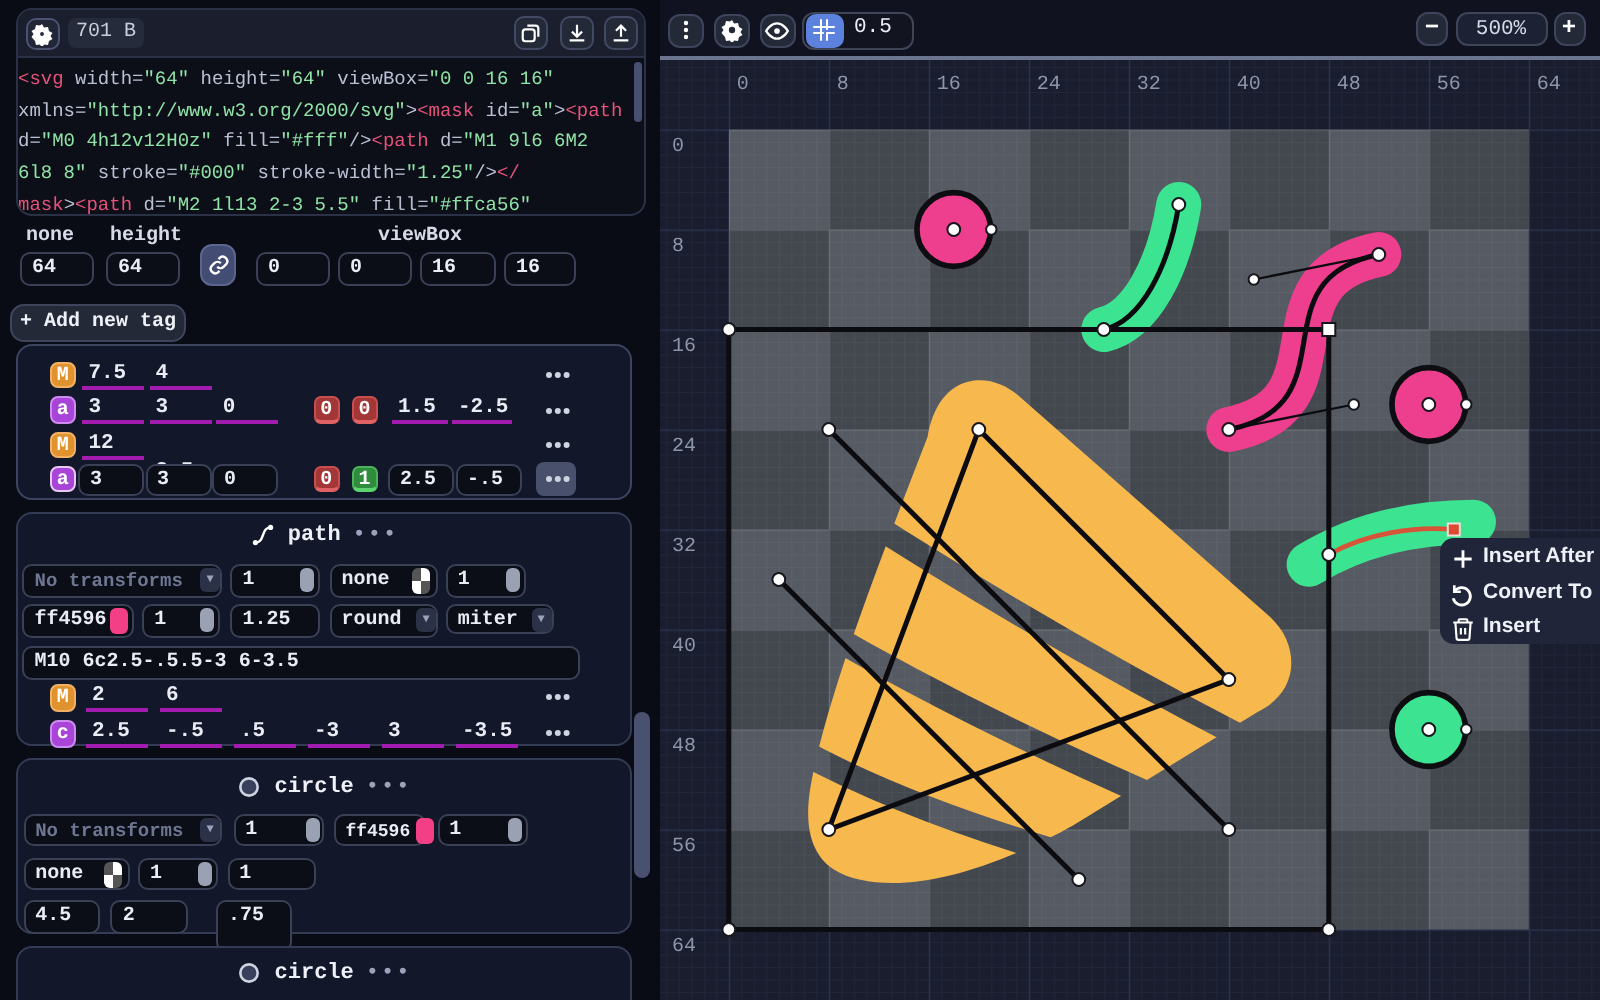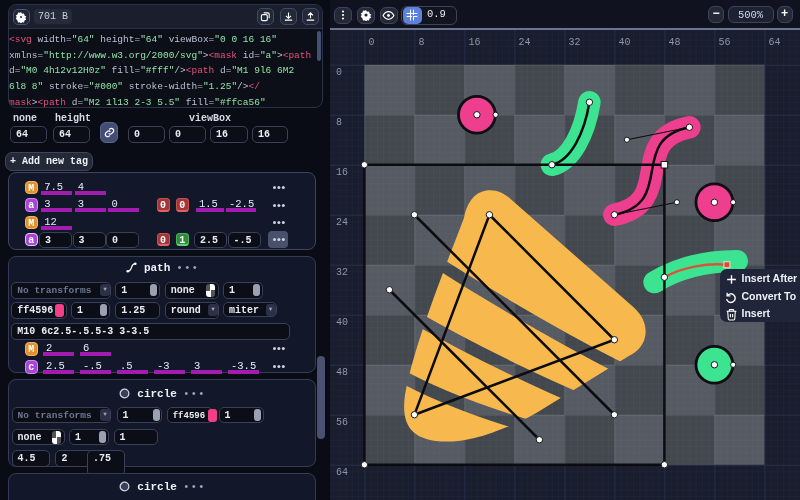--- a/index.html
+++ b/index.html
@@ -2,21 +2,21 @@
 <html><head>
 <meta charset="utf-8">
 <style>
 *{margin:0;padding:0;box-sizing:border-box}
 html,body{width:800px;height:500px;overflow:hidden;background:#0a0c15;font-family:"Liberation Mono",monospace;position:relative}
 .abs{position:absolute}
 .box{position:absolute;border:1px solid #343b54;border-radius:8px;background:#13172a}
 .in{position:absolute;border:1px solid #3a4156;border-radius:5px;background:#0b0d17;color:#e9ecf4;font-size:10px;font-weight:700;line-height:14px;padding:1px 0 0 5px;white-space:nowrap;overflow:hidden}
 .lb{position:absolute;color:#d7dbe8;font-size:10px;font-weight:700;white-space:nowrap}
 .btn{position:absolute;border:1px solid #3d445c;border-radius:5px;background:#242938;display:flex;align-items:center;justify-content:center}
-.ul{position:absolute;color:#e9ecf4;font-size:10.5px;font-weight:400;border-bottom:4px solid #a21caf;padding-left:3px;white-space:nowrap}
+.ul{position:absolute;color:#e9ecf4;font-size:10.5px;font-weight:700;border-bottom:2px solid #a21caf;padding-left:3px;white-space:nowrap}
 .bdg{position:absolute;width:13.5px;height:13.5px;border-radius:4px;font-size:10px;font-weight:700;color:#fff;text-align:center;line-height:13px}
 .bM{background:#e0922f;border:1.5px solid #f2b163}
 .bA{background:#a845d8;border:1.5px solid #cf8aef}
 .chip{position:absolute;width:13px;height:13.5px;border-radius:3.5px;font-size:10px;font-weight:700;color:#fff;text-align:center;line-height:13px}
 .cR{background:#a33636;border:1px solid #c94f4f;border-bottom:2px solid #e06262}
 .cG{background:#2e8c3c;border:1px solid #4cb35c;border-bottom:2px solid #5ed470}
 .dots{position:absolute;width:3px;height:3px;border-radius:50%;background:#cdd3e0;box-shadow:4.4px 0 0 #cdd3e0,8.8px 0 0 #cdd3e0}
 .dd{position:absolute;width:10px;height:12px;border-radius:3px;background:#2b3147;color:#9aa3ba;font-size:6px;text-align:center;line-height:12px}
 .tg{position:absolute;width:7px;height:12px;border-radius:3px;background:#9aa1b3}
 .sw{position:absolute;width:9px;height:13px;border-radius:3px}
@@ -128,21 +128,21 @@
   <div class="tg" style="left:244px;top:27px"></div>
   <div class="in" style="left:2.3px;top:45.4px;width:55.7px;height:16.5px">ff4596</div>
   <div class="sw" style="left:45.6px;top:47.4px;background:#f23f85"></div>
   <div class="in" style="left:62.1px;top:45.4px;width:39.2px;height:16.5px">1</div>
   <div class="tg" style="left:91.4px;top:47.4px"></div>
   <div class="in" style="left:106.3px;top:45.4px;width:44.5px;height:16.5px">1.25</div>
   <div class="in" style="left:155.8px;top:45.4px;width:54px;height:16.5px">round</div>
   <div class="dd" style="left:199px;top:47.4px">▼</div>
   <div class="in" style="left:213.9px;top:45.4px;width:53.7px;height:15px">miter</div>
   <div class="dd" style="left:256.5px;top:47.4px">▼</div>
-  <div class="in" style="left:2.3px;top:66px;width:278.7px;height:17px">M10 6c2.5-.5.5-3 3-3.5</div>
+  <div class="in" style="left:2.3px;top:66px;width:278.7px;height:17px">M10 6c2.5-.5.5-3 6-3.5</div>
   <div class="bdg bM" style="left:15.6px;top:85px">M</div>
   <div class="ul" style="left:34px;top:85px;width:31px;height:14px">2</div>
   <div class="ul" style="left:71px;top:85px;width:31px;height:14px">6</div>
   <div class="dots" style="left:264px;top:90px"></div>
   <div class="bdg bA" style="left:15.6px;top:103px">c</div>
   <div class="ul" style="left:34px;top:103px;width:31px;height:14px">2.5</div>
   <div class="ul" style="left:71px;top:103px;width:31px;height:14px">-.5</div>
   <div class="ul" style="left:108px;top:103px;width:31px;height:14px">.5</div>
   <div class="ul" style="left:145px;top:103px;width:31px;height:14px">-3</div>
   <div class="ul" style="left:182px;top:103px;width:31px;height:14px">3</div>
@@ -165,21 +165,21 @@
   <div class="sw" style="left:199px;top:28.5px;background:#f23f85"></div>
   <div class="in" style="left:209.6px;top:26.5px;width:45px;height:16.5px">1</div>
   <div class="tg" style="left:244.6px;top:28.5px"></div>
   <div class="in" style="left:2.6px;top:48.6px;width:53.1px;height:16.5px">none</div>
   <div class="sw" style="left:43px;top:50.6px;background:conic-gradient(#fff 0 25%,#555 0 50%,#fff 0 75%,#555 0)"></div>
   <div class="in" style="left:60px;top:48.6px;width:40.4px;height:16.5px">1</div>
   <div class="tg" style="left:90.4px;top:50.6px"></div>
   <div class="in" style="left:104.6px;top:48.6px;width:44.6px;height:16.5px">1</div>
   <div class="in" style="left:2.6px;top:70.3px;width:38.3px;height:16.5px">4.5</div>
   <div class="in" style="left:46.4px;top:70.3px;width:38.2px;height:16.5px">2</div>
-  <div class="in" style="left:78px;top:70.3px;width:38.3px;height:26px">.75</div>
+  <div class="in" style="left:99px;top:70.3px;width:38.3px;height:26px">.75</div>
 </div>
 <div class="box" style="left:8px;top:473px;width:308px;height:40px">
   <div class="hdr" style="top:6px">
       <svg width="13" height="13" viewBox="0 0 24 24" fill="none" stroke="#cfd4e2" stroke-width="2.4">
         <circle cx="12" cy="12" r="8" fill="#39405c"></circle>
       </svg>
       <span>circle</span>
       <span style="color:#9aa3ba;letter-spacing:1px;font-weight:400">•••</span>
     </div>
 </div>
@@ -205,21 +205,21 @@
       <path d="M2 12s4-7 10-7 10 7 10 7-4 7-10 7-10-7-10-7z"></path>
       <circle cx="12" cy="12" r="2.6" fill="#fff" stroke="none"></circle>
     </svg>
 </div>
 <div class="abs" style="left:401px;top:6px;width:56px;height:18.5px;border:1px solid #3e4557;border-radius:6px;background:#12151f"></div>
 <div class="abs" style="left:402.5px;top:7px;width:19px;height:16.5px;background:#5d82dd;border-radius:5px;display:flex;align-items:center;justify-content:center">
   <svg width="12" height="12" viewBox="0 0 24 24" fill="none" stroke="#fff" stroke-width="2">
       <path d="M9 2v20M15 2v9M2 9h20M2 15h9M15 15h7M15 15v7" stroke-linecap="round"></path>
     </svg>
 </div>
-<div class="abs" style="left:427px;top:8px;color:#e9ecf4;font-size:10.5px">0.9</div>
+<div class="abs" style="left:427px;top:8px;color:#e9ecf4;font-size:10.5px">0.5</div>
 <div class="btn" style="left:708px;top:6px;width:16px;height:16.5px;border-radius:6px;color:#fff;font-size:12px;font-weight:700">−</div>
 <div class="abs" style="left:727.5px;top:6px;width:46px;height:17px;border:1px solid #3e4557;border-radius:6px;background:#1c2133;color:#d4d9e6;font-size:10.5px;text-align:center;line-height:16px">500%</div>
 <div class="btn" style="left:776.5px;top:6px;width:16px;height:16.5px;border-radius:6px;color:#fff;font-size:12px;font-weight:700">+</div>
 <div class="abs" style="left:330px;top:27.5px;width:470px;height:2px;background:#6b7590"></div>
 <div class="abs" style="left:330px;top:30px;width:470px;height:470px">
 <svg width="470" height="470" viewBox="0 0 470 470">
 <defs>
 <pattern id="mg" width="6.25" height="6.25" patternUnits="userSpaceOnUse" x="34.4" y="34.75">
           <path d="M6.25 0H0V6.25" fill="none" stroke="#20253a" stroke-width="1"></path>
         </pattern>

